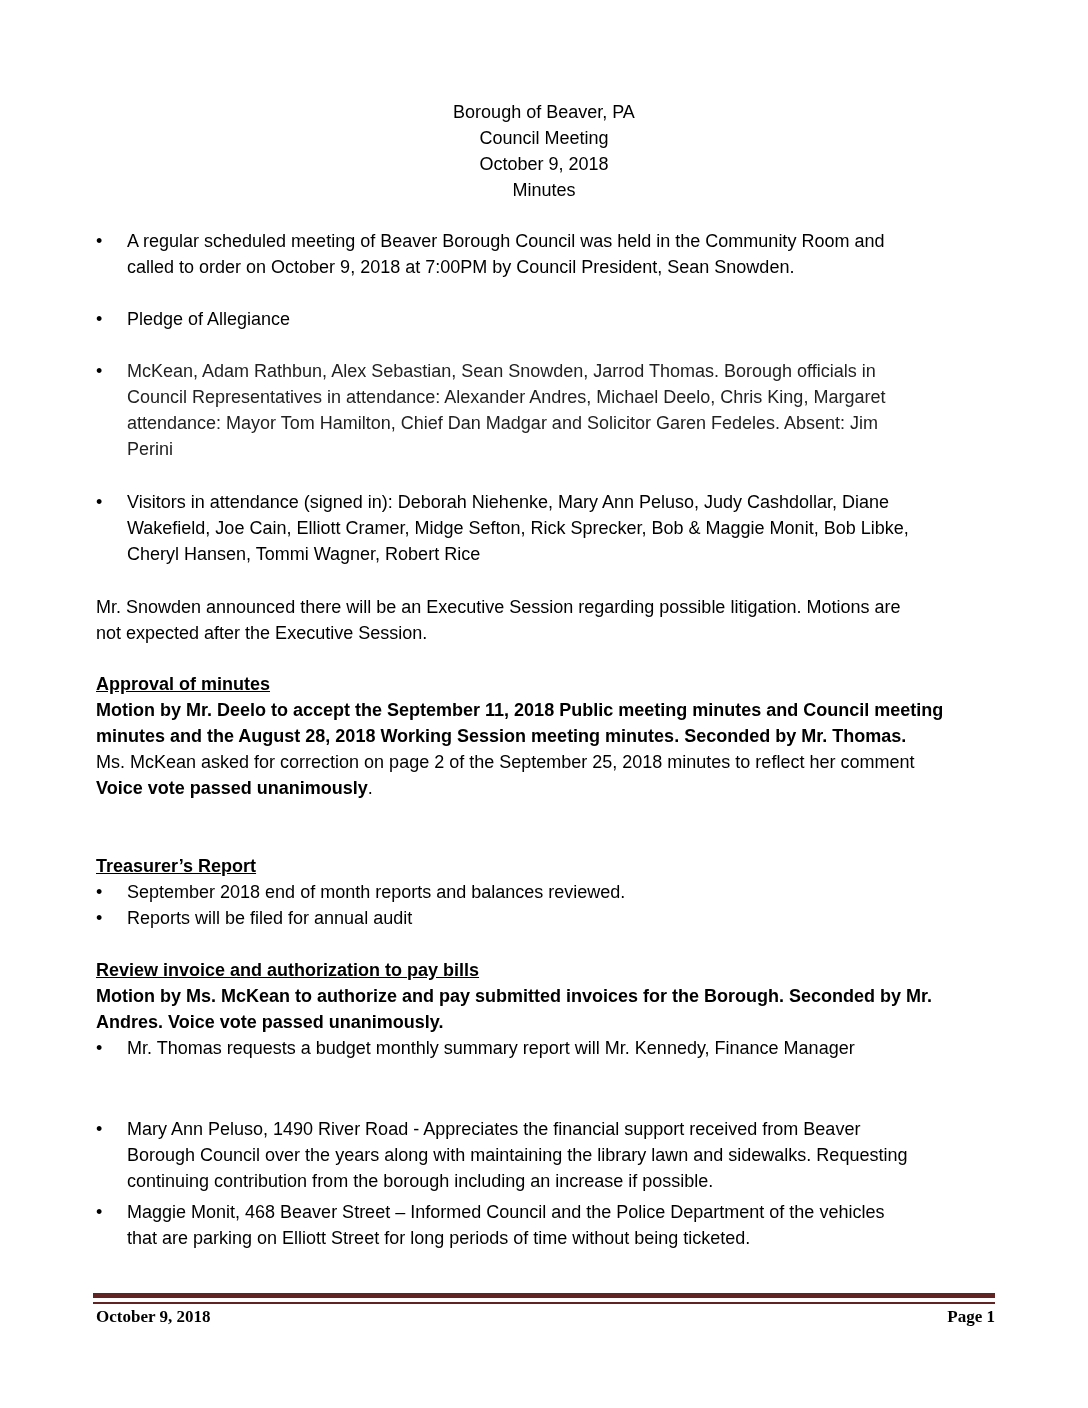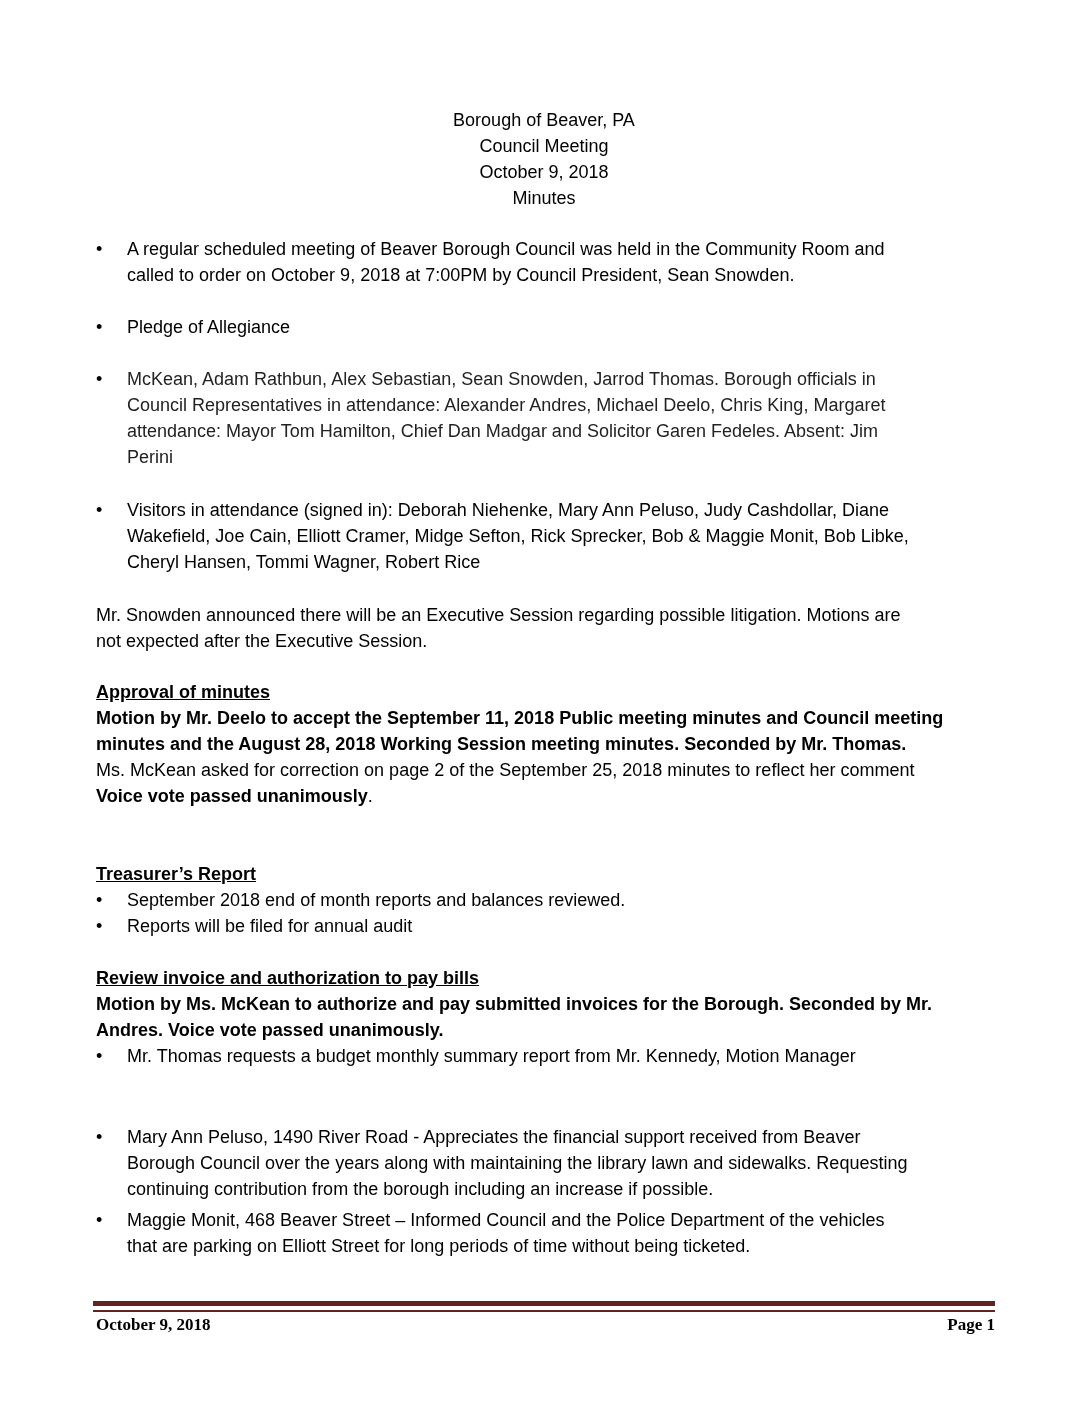--- a/index.html
+++ b/index.html
@@ -1,18 +1,18 @@
 <!DOCTYPE html>
 <html><head>
   <meta charset="utf-8">
   <style>
     html, body { margin: 0; padding: 0; background: #ffffff; }
     body { width: 1088px; height: 1408px; position: relative; overflow: hidden;
            font-family: "Liberation Sans", "DejaVu Sans", sans-serif; color: #000; }
-    .page { position: absolute; left: 0; top: 16px; width: 1088px; height: 1163px; }
+    .page { position: absolute; left: 0; top: 8px; width: 1088px; height: 1163px; }
 
     .title-block { position: absolute; left: 0; width: 1088px; top: 91px; text-align: center; }
     .title-line { font-size: 18px; line-height: 26px; height: 26px; white-space: nowrap; }
 
     .para { position: absolute; left: 96px; width: 906px; font-size: 18px; line-height: 26px; }
     .bullet-row { position: absolute; left: 96px; width: 906px; font-size: 18px; line-height: 26px; }
     .bullet-row .dot { position: absolute; left: 0; top: 0; width: 30px; }
     .bullet-row .txt { position: absolute; left: 31px; right: 0; top: 0; }
     .bi { font-weight: bold; }
     .heading { font-weight: bold; text-decoration: underline; }
@@ -94,21 +94,21 @@
     <div class="txt">Reports will be filed for annual audit</div>
   </div>
 
   <div class="para" style="top:949px;">
     <div class="heading">Review invoice and authorization to pay bills</div>
     <div class="bi">Motion by Ms. McKean to authorize and pay submitted invoices for the Borough. Seconded by Mr.</div>
     <div class="bi">Andres. Voice vote passed unanimously.</div>
   </div>
   <div class="bullet-row" style="top:1027px;">
     <span class="dot">•</span>
-    <div class="txt">Mr. Thomas requests a budget monthly summary report from Mr. Kennedy, Motion Manager</div>
+    <div class="txt">Mr. Thomas requests a budget monthly summary report will Mr. Kennedy, Finance Manager</div>
   </div>
 
   <div class="bullet-row" style="top:1108px;">
     <span class="dot">•</span>
     <div class="txt">
       <div>Mary Ann Peluso, 1490 River Road - Appreciates the financial support received from Beaver</div>
       <div>Borough Council over the years along with maintaining the library lawn and sidewalks.  Requesting</div>
       <div>continuing contribution from the borough including an increase if possible.</div>
     </div>
   </div>

